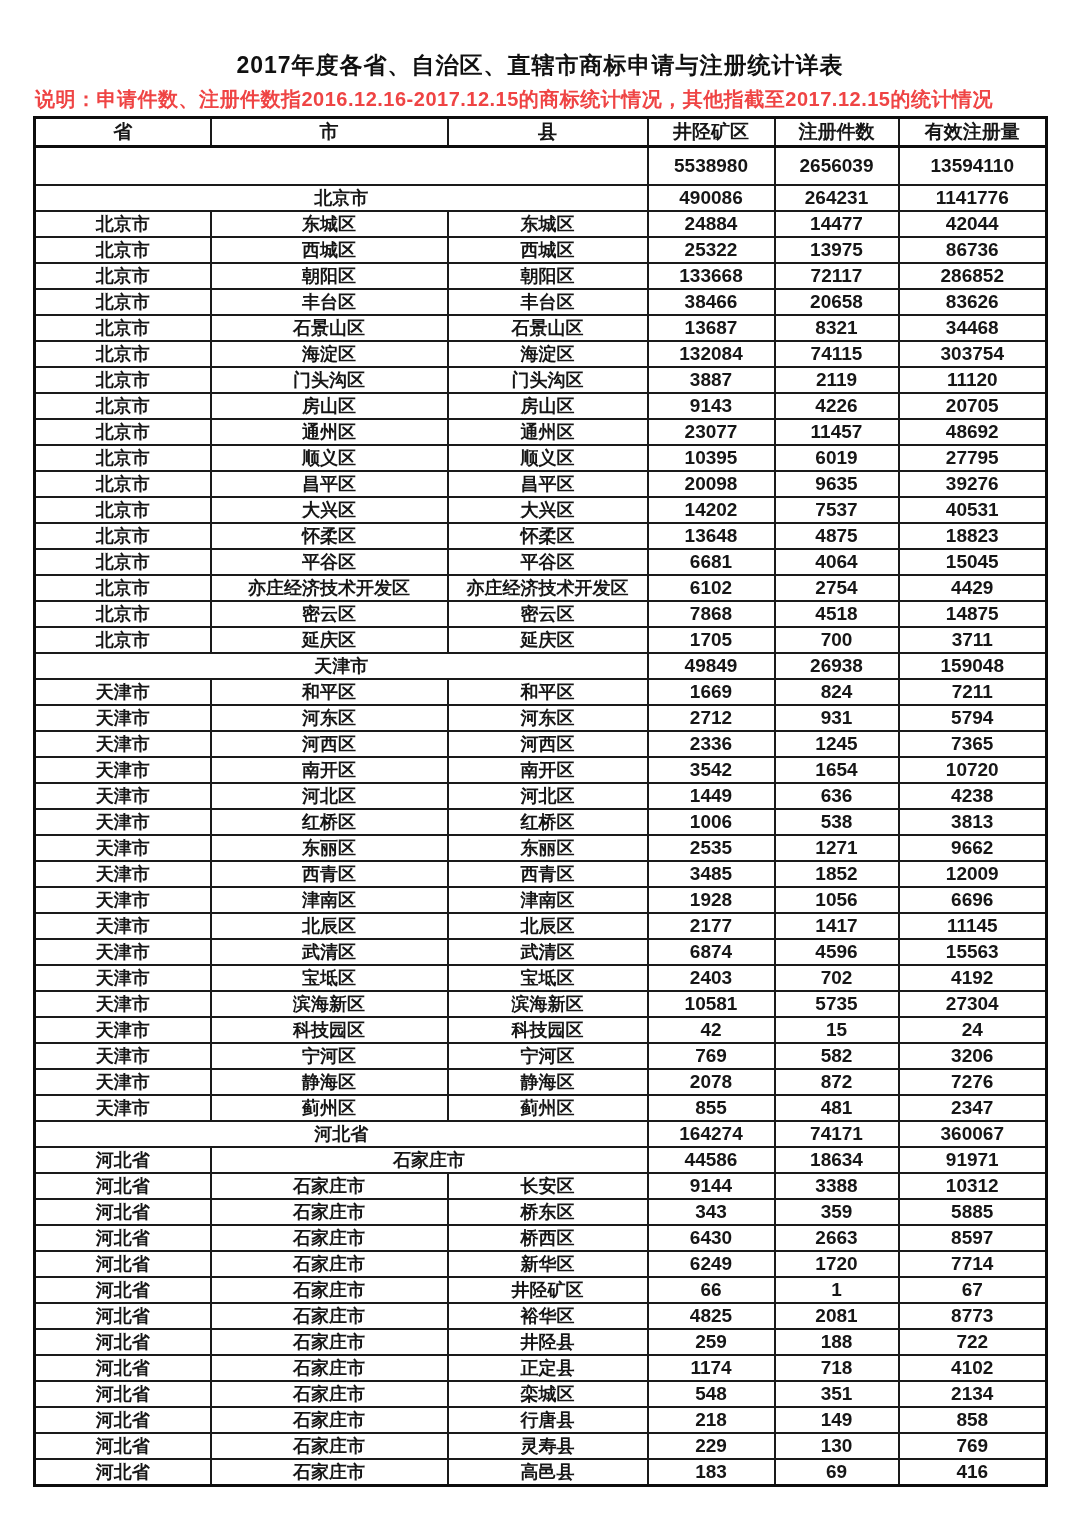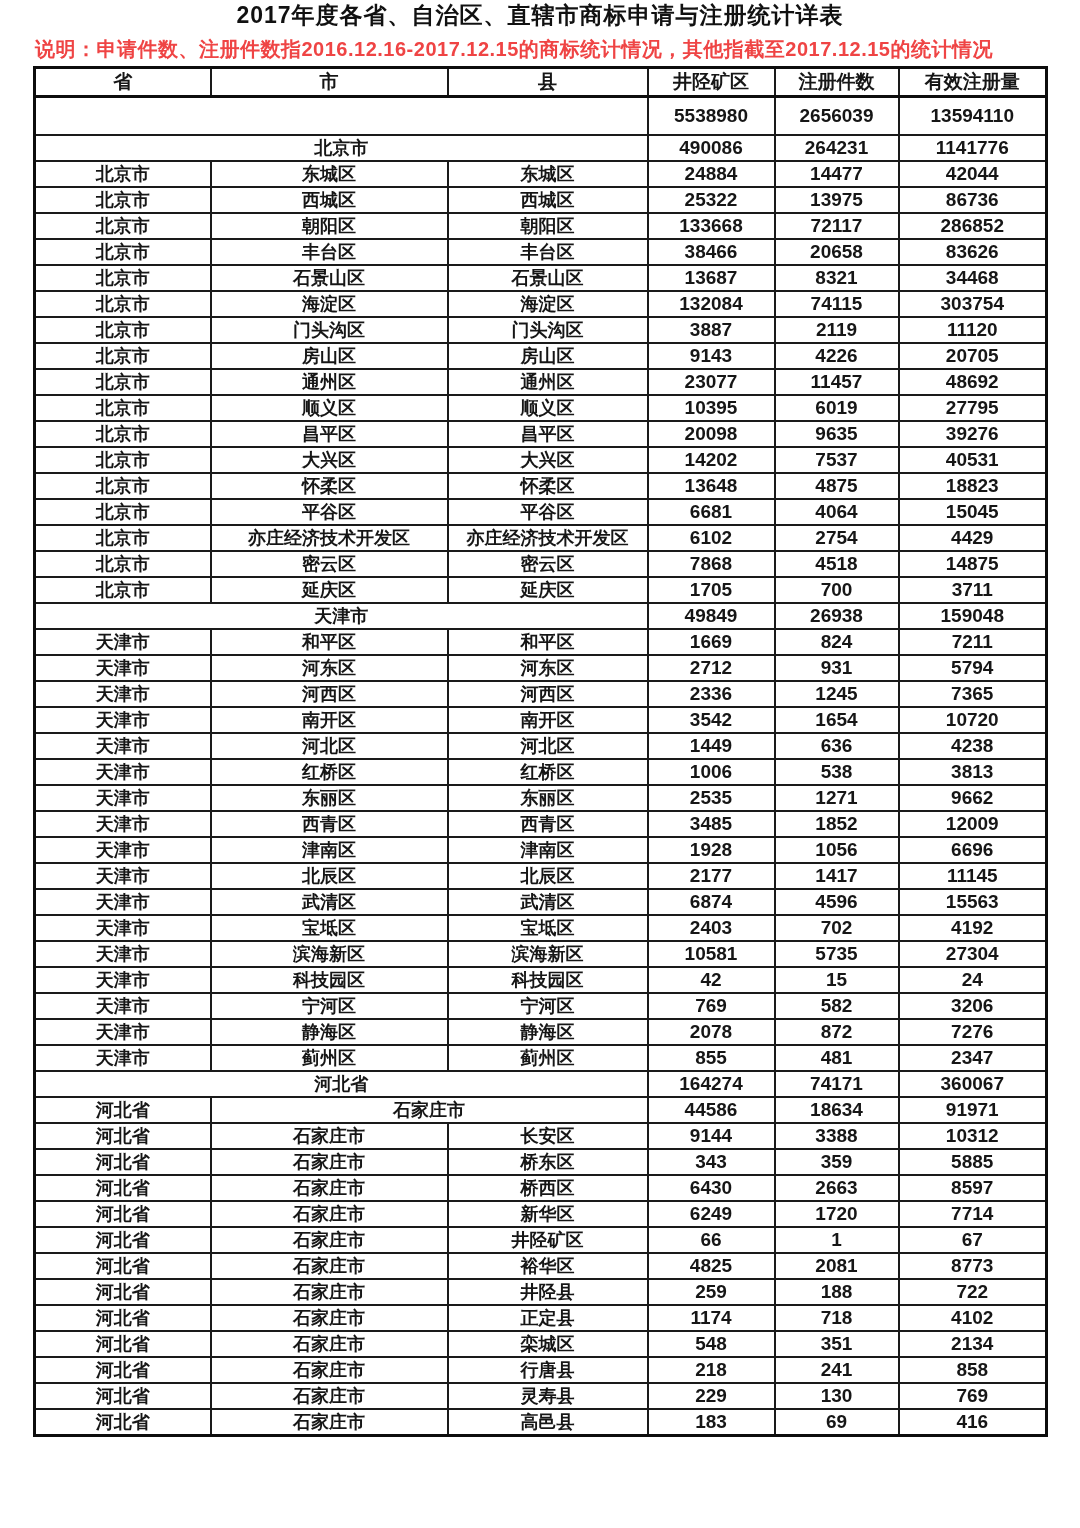--- a/index.html
+++ b/index.html
@@ -4,21 +4,21 @@
 <style>
   * { margin: 0; padding: 0; box-sizing: border-box; }
   html, body { background: #ffffff; }
   body {
     width: 1080px;
     height: 1528px;
     font-family: "Liberation Sans", sans-serif;
     color: #141414;
     overflow: hidden;
   }
-  .page { }
+  .page { padding-top: 50px; }
   .doc-title {
     text-align: center;
     font-size: 23px;
     font-weight: bold;
     line-height: 30px;
     letter-spacing: 1px;
     color: #111;
   }
   .doc-note {
     margin: 6px 0 3px 35px;
@@ -454,21 +454,21 @@
           <td>栾城区</td>
           <td class="value-cell">548</td>
           <td class="value-cell">351</td>
           <td class="value-cell">2134</td>
         </tr>
         <tr>
           <td>河北省</td>
           <td>石家庄市</td>
           <td>行唐县</td>
           <td class="value-cell">218</td>
-          <td class="value-cell">241</td>
+          <td class="value-cell">149</td>
           <td class="value-cell">858</td>
         </tr>
         <tr>
           <td>河北省</td>
           <td>石家庄市</td>
           <td>灵寿县</td>
           <td class="value-cell">229</td>
           <td class="value-cell">130</td>
           <td class="value-cell">769</td>
         </tr>

